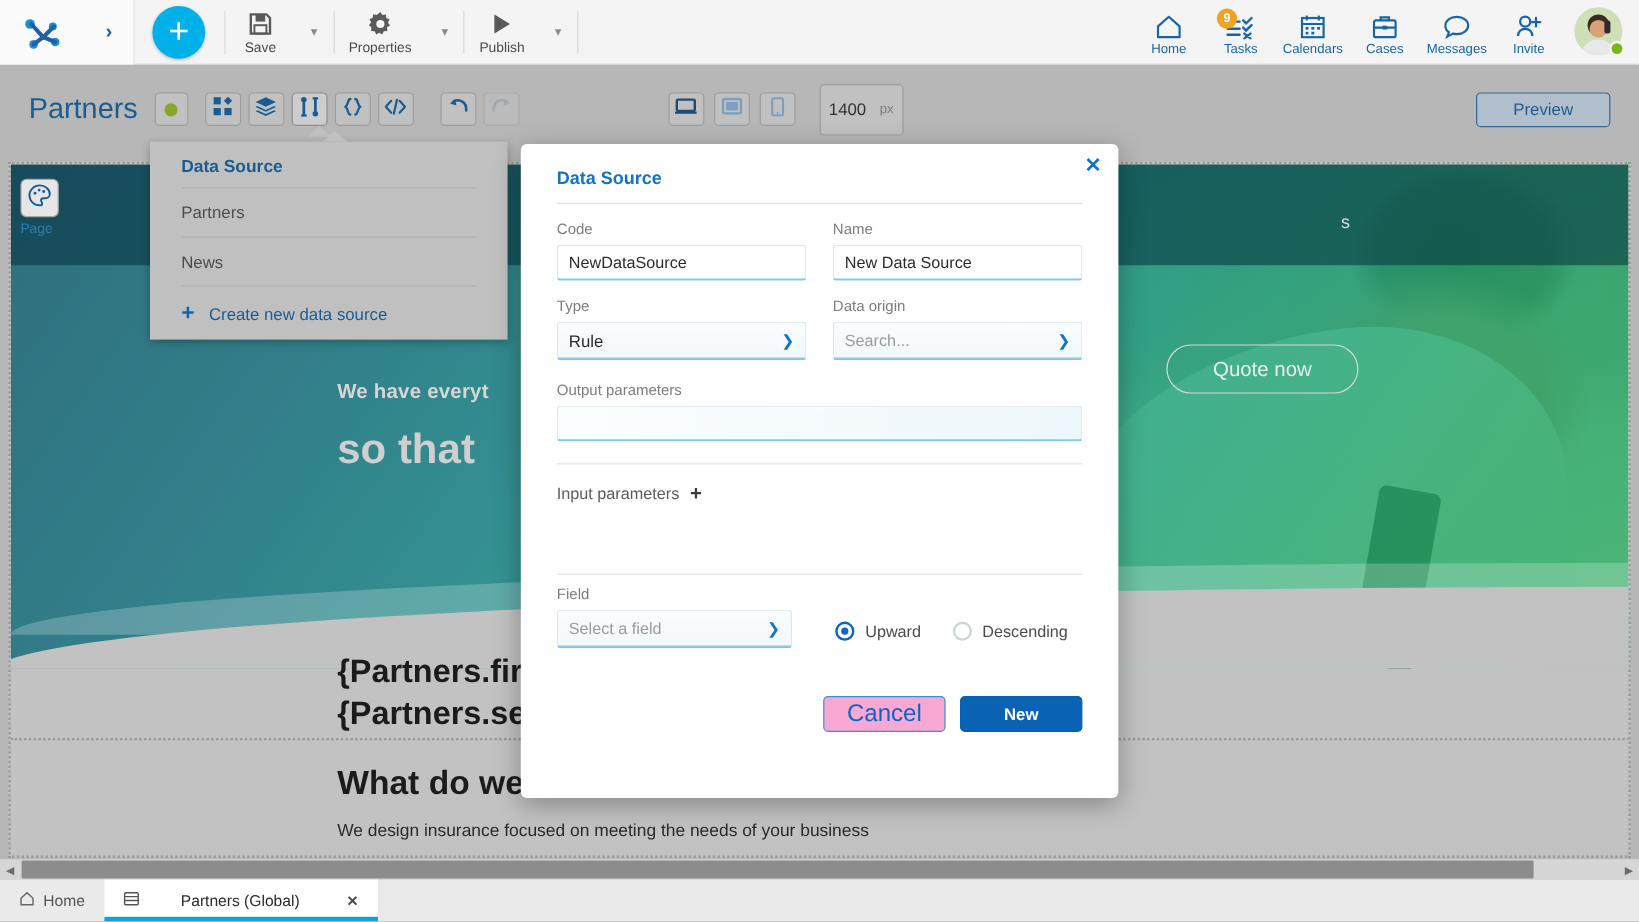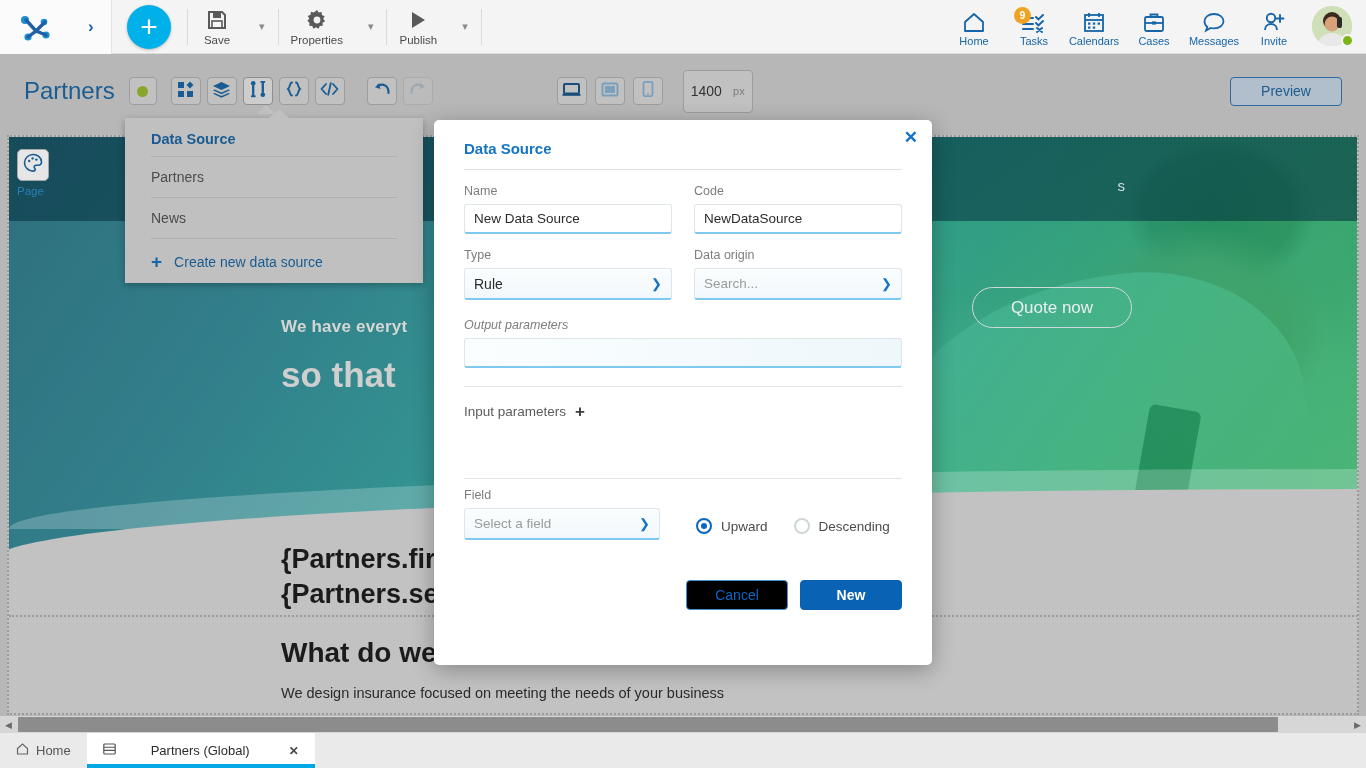--- a/index.html
+++ b/index.html
@@ -266,21 +266,21 @@
   .finput::placeholder { color: #a5a5a5; }
   .fselect {
     width: 100%; height: 32px; border: 1px solid #dfe6ea; border-bottom: 2px solid #7ec9ef;
     border-radius: 3px; background: linear-gradient(to bottom,#fbfdfe,#f1f8fc);
     display: flex; align-items: center; padding: 14px 9px; cursor: pointer;
   }
   .fselect .val { font-size: 14px; color: #2b2b2b; }
   .fselect .val.ph { color: #9b9b9b; font-size: 13.5px; }
   .chev { margin-left: auto; color: #1273c7; font-size: 13px; }
 
-  .op-label { font-size: 12.5px; color: #7d7d7d; margin-top: 18px; font-style: italic; }
+  .op-label { font-size: 12.5px; color: #7d7d7d; margin-top: 18px; }
   .op-input {
     width: 100%; height: 30px; margin-top: 6px; border: 1px solid #dfe6ea;
     border-bottom: 2px solid #7ec9ef; border-radius: 3px;
     background: linear-gradient(to right,#fbfeff,#eef7fb); cursor: text;
   }
   .hr { margin-top: 18px; border-top: 1px solid #e4e4e4; }
   .ip-row { margin-top: 16px; display: flex; align-items: center; gap: 9px; }
   .ip-row .lbl { font-size: 13.5px; color: #5b5b5b; }
   .ip-row .plus { color: #3b3b3b; font-size: 17px; font-weight: bold; line-height: 1; cursor: pointer; }
   .ip-space { height: 40px; }
@@ -294,21 +294,21 @@
     width: 16px; height: 16px; border-radius: 50%; border: 2px solid #cfd6da; background: #fff;
     display: flex; align-items: center; justify-content: center;
   }
   .rdot.on { border-color: #0a66c2; }
   .rdot.on::after { content: ""; width: 6px; height: 6px; border-radius: 50%; background: #0a66c2; }
   .radio .rl { font-size: 13.5px; color: #4b4b4b; }
 
   .modal-actions { display: flex; justify-content: flex-end; gap: 12px; margin-top: 40px; }
   .btn-cancel {
     width: 102px; height: 30px; border: 1px solid #3d8fd6; border-radius: 4px;
-    background: #000000; color: #0a66c2; font-size: 14px;
+    background: #f9a8d4; color: #0a66c2; font-size: 20px;
     display: flex; align-items: center; justify-content: center; cursor: pointer;
   }
   .btn-new {
     width: 102px; height: 30px; border: 1px solid #0a5fae; border-radius: 4px;
     background: #0a62b4; color: #fff; font-size: 14px; font-weight: bold;
     display: flex; align-items: center; justify-content: center; cursor: pointer;
   }
 </style>
 </head>
 <body>
@@ -627,26 +627,26 @@
     </div>
   </div>
 
   <div class="modal">
     <div class="modal-close">✕</div>
     <div class="modal-title">Data Source</div>
     <div class="modal-title-rule"></div>
 
     <div class="frow">
       <div class="fcol">
+        <div class="flabel">Code</div>
+        <input class="finput" value="NewDataSource" style="">
+      </div>
+      <div class="fcol">
         <div class="flabel">Name</div>
         <input class="finput" value="New Data Source" style="">
-      </div>
-      <div class="fcol">
-        <div class="flabel">Code</div>
-        <input class="finput" value="NewDataSource" style="">
       </div>
     </div>
 
     <div class="frow">
       <div class="fcol">
         <div class="flabel">Type</div>
         <div class="fselect">
           <span class="val">Rule</span>
           <span class="chev">❯</span>
         </div>

